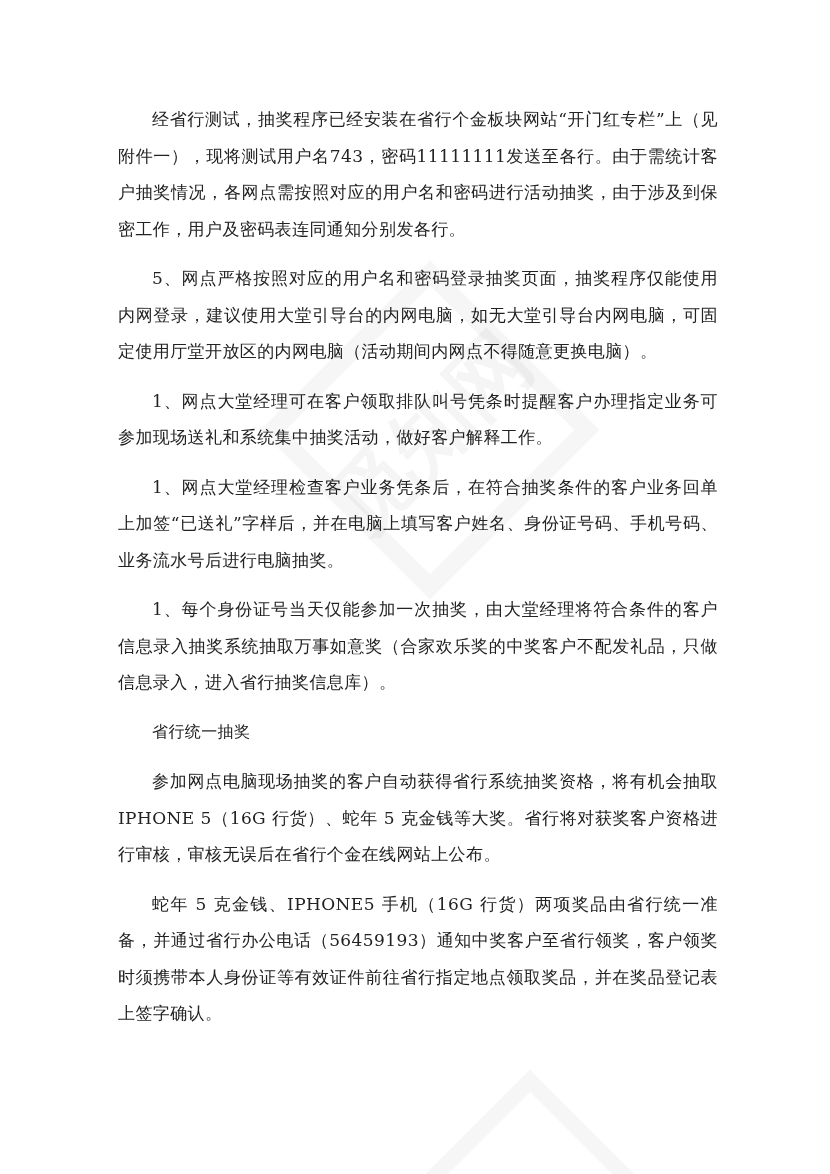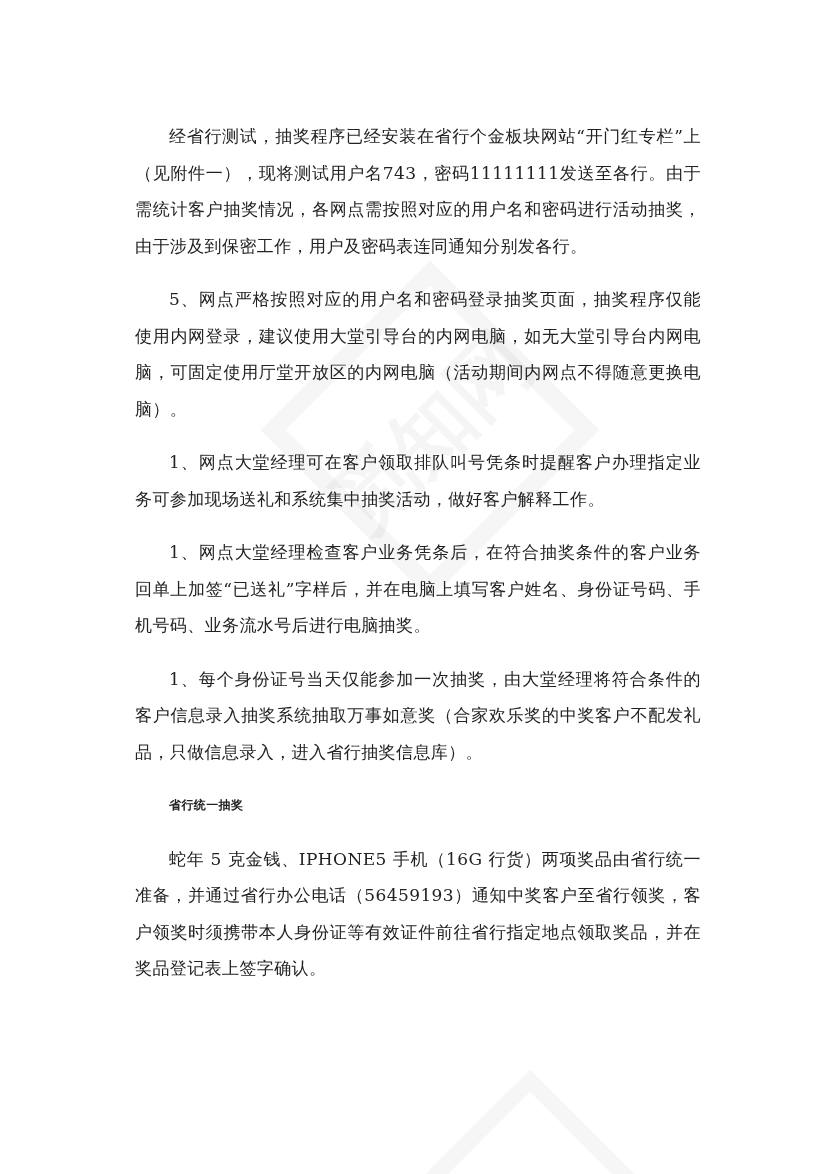--- a/index.html
+++ b/index.html
@@ -59,46 +59,47 @@
     box-sizing: border-box;
     pointer-events: none;
   }
   .content {
     position: absolute;
     left: 118px;
     top: 101px;
     width: 600px;
   }
   p {
-    margin: 17px;
+    margin: 0;
     font-size: 17px;
     line-height: 36.5px;
     text-align: justify;
     text-indent: 34px;
     letter-spacing: 0.4px;
   }
   p + p { margin-top: 13px; }
   p.heading {
-    font-weight: bold;
+    font-weight: normal;
     font-family: "DejaVu Sans", "Liberation Sans", sans-serif;
-    font-size: 12px;
+    font-size: 16px;
   }
 </style>
 </head>
 <body>
 
 <div class="page">
   <div class="watermark">
     <div class="wm-frame"></div>
     <div class="wm-text">觅知网</div>
   </div>
   <div class="watermark2"></div>
 
   <div class="content">
     <p>经省行测试，抽奖程序已经安装在省行个金板块网站“开门红专栏”上（见附件一），现将测试用户名743，密码11111111发送至各行。由于需统计客户抽奖情况，各网点需按照对应的用户名和密码进行活动抽奖，由于涉及到保密工作，用户及密码表连同通知分别发各行。</p>
     <p>5、网点严格按照对应的用户名和密码登录抽奖页面，抽奖程序仅能使用内网登录，建议使用大堂引导台的内网电脑，如无大堂引导台内网电脑，可固定使用厅堂开放区的内网电脑（活动期间内网点不得随意更换电脑）。</p>
     <p>1、网点大堂经理可在客户领取排队叫号凭条时提醒客户办理指定业务可参加现场送礼和系统集中抽奖活动，做好客户解释工作。</p>
     <p>1、网点大堂经理检查客户业务凭条后，在符合抽奖条件的客户业务回单上加签“已送礼”字样后，并在电脑上填写客户姓名、身份证号码、手机号码、业务流水号后进行电脑抽奖。</p>
     <p>1、每个身份证号当天仅能参加一次抽奖，由大堂经理将符合条件的客户信息录入抽奖系统抽取万事如意奖（合家欢乐奖的中奖客户不配发礼品，只做信息录入，进入省行抽奖信息库）。</p>
     <p class="heading">省行统一抽奖</p>
+    <p>参加网点电脑现场抽奖的客户自动获得省行系统抽奖资格，将有机会抽取IPHONE 5（16G 行货）、蛇年 5 克金钱等大奖。省行将对获奖客户资格进行审核，审核无误后在省行个金在线网站上公布。</p>
     <p>蛇年 5 克金钱、IPHONE5 手机（16G 行货）两项奖品由省行统一准备，并通过省行办公电话（56459193）通知中奖客户至省行领奖，客户领奖时须携带本人身份证等有效证件前往省行指定地点领取奖品，并在奖品登记表上签字确认。</p>
   </div>
 </div>
 
 </body></html>

